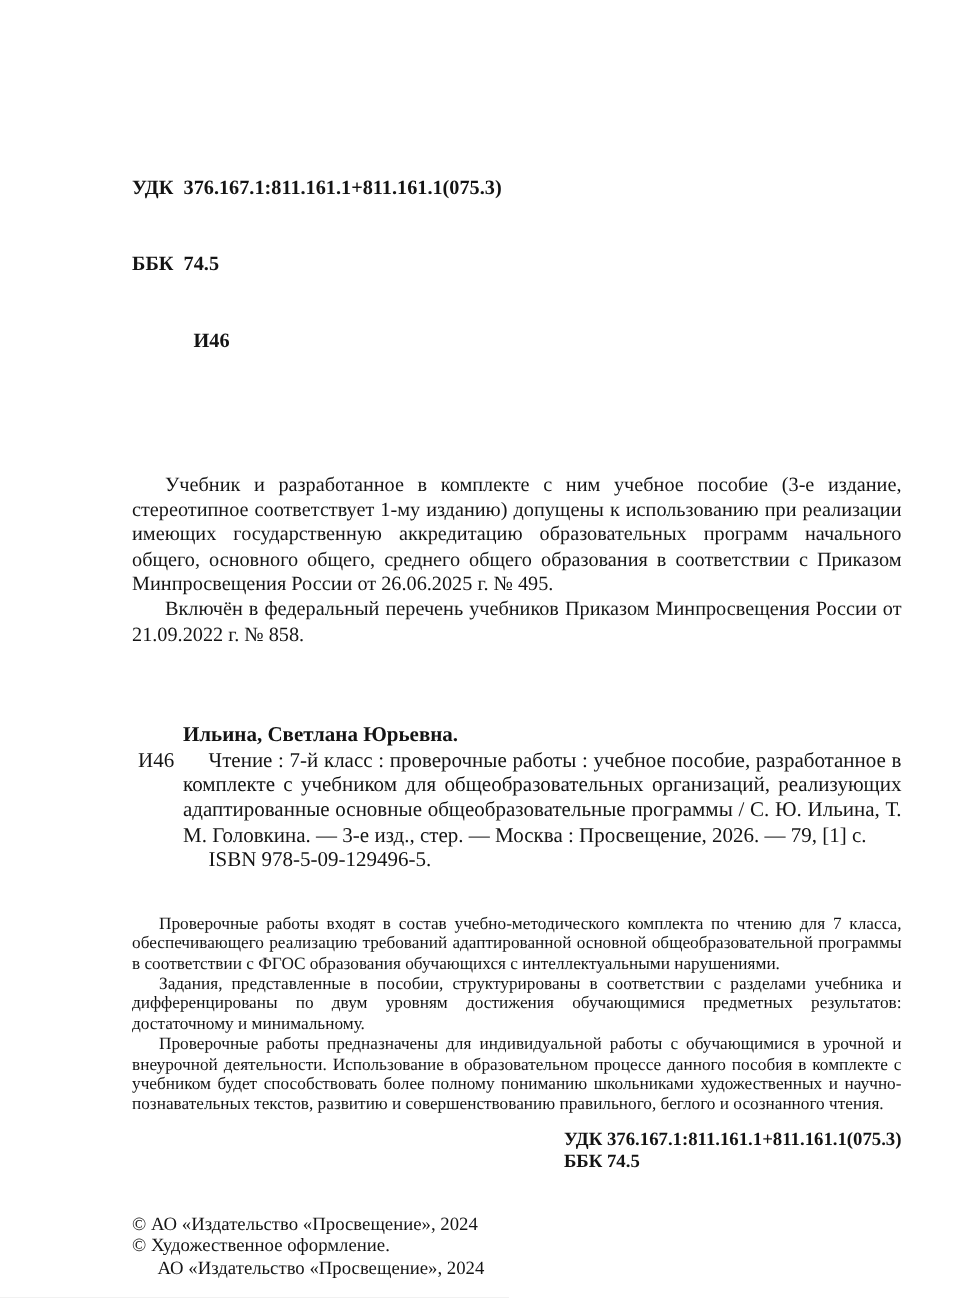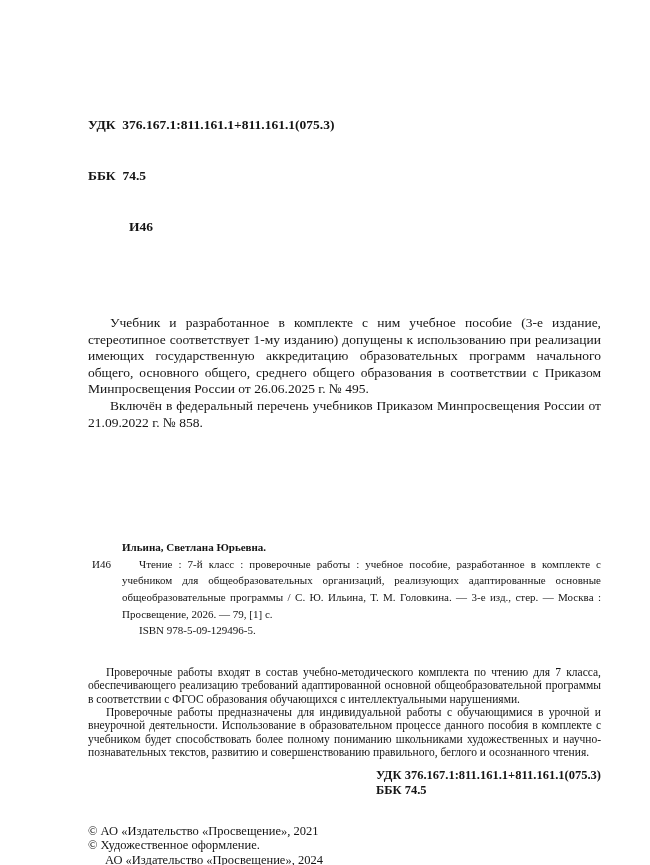--- a/index.html
+++ b/index.html
@@ -31,23 +31,23 @@
 
   .approval { margin-top: 46px; font-size: 13.5px; line-height: 16.6px; }
   .para {
     margin: 0;
     text-align: justify;
     text-indent: 22px;
     font-family: Liberation Serif, serif;
   }
 
   .catalog {
-    margin-top: 108px;
+    margin-top: 52px;
     margin-left: 34px;
-    font-size: 11px;
+    font-size: 14px;
     line-height: 16.6px;
   }
   .author { font-weight: bold; margin: 0; }
   .entry { position: relative; }
   .entry-code {
     position: absolute;
     left: -30px;
     top: 0;
   }
   .entry-text {
@@ -114,33 +114,34 @@
       <p class="author">Ильина, Светлана Юрьевна.</p>
       <div class="entry">
         <span class="entry-code">И46</span>
         <p class="entry-text">Чтение : 7-й класс : проверочные работы : учебное пособие, разработанное в комплекте с учебником для общеобразовательных организаций, реализующих адаптированные основные общеобразовательные программы / С. Ю. Ильина, Т. М. Головкина. — 3-е изд., стер. — Москва : Просвещение, 2026. — 79, [1] с.</p>
       </div>
       <p class="isbn-line">ISBN 978-5-09-129496-5.</p>
     </div>
 
     <div class="annotation">
       <p class="para">Проверочные работы входят в состав учебно-методического комплекта по чтению для 7 класса, обеспечивающего реализацию требований адаптированной основной общеобразовательной программы в соответствии с ФГОС образования обучающихся с интеллектуальными нарушениями.</p>
+      <p class="para">Задания, представленные в пособии, структурированы в соответствии с разделами учебника и дифференцированы по двум уровням достижения обучающимися предметных результатов: достаточному и минимальному.</p>
       <p class="para">Проверочные работы предназначены для индивидуальной работы с обучающимися в урочной и внеурочной деятельности. Использование в образовательном процессе данного пособия в комплекте с учебником будет способствовать более полному пониманию школьниками художественных и научно-познавательных текстов, развитию и совершенствованию правильного, беглого и осознанного чтения.</p>
     </div>
 
     <div class="codes-bottom-wrap">
       <div class="codes-bottom">
         <div>УДК 376.167.1:811.161.1+811.161.1(075.3)</div>
         <div>ББК 74.5</div>
       </div>
     </div>
 
     <div class="footer">
       <div class="copyright">
-        <div class="c-line">© АО «Издательство «Просвещение», 2021</div>
+        <div class="c-line">© АО «Издательство «Просвещение», 2024</div>
         <div class="c-line">© Художественное оформление.</div>
         <div class="c-line c-indent">АО «Издательство «Просвещение», 2024</div>
 
       </div>
     </div>
 
   </div>
 </div>
 
 </body></html>

